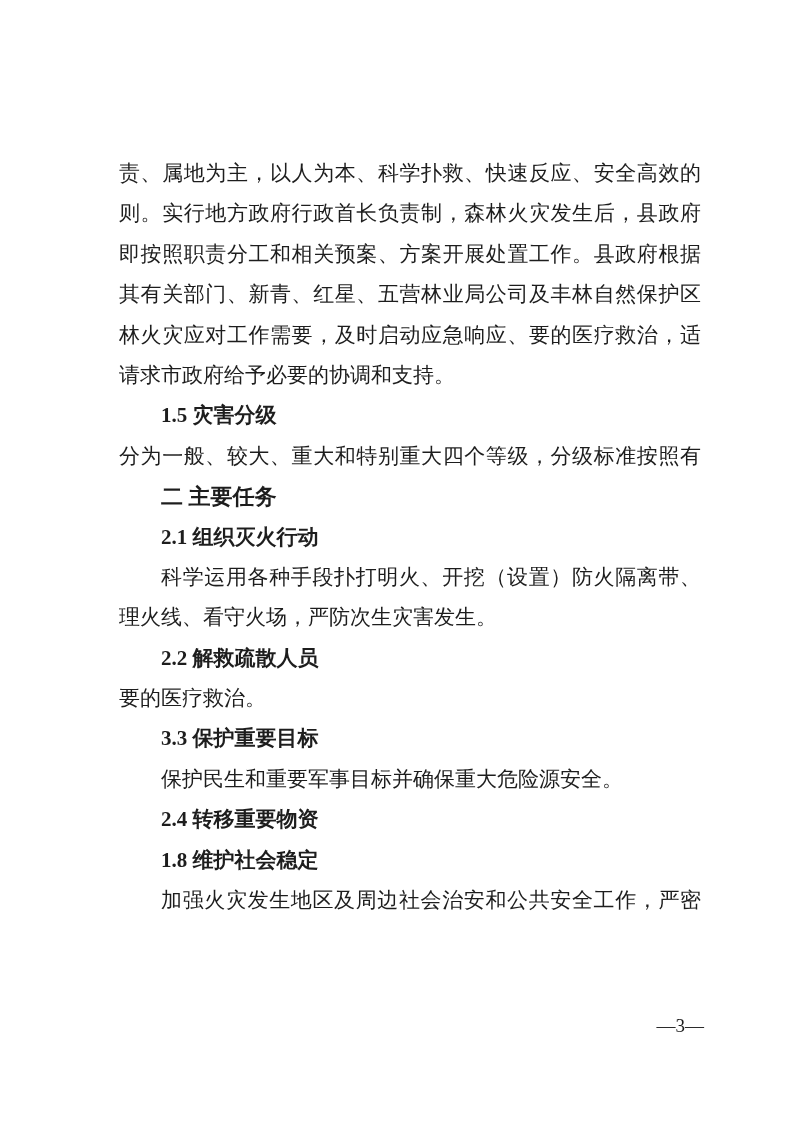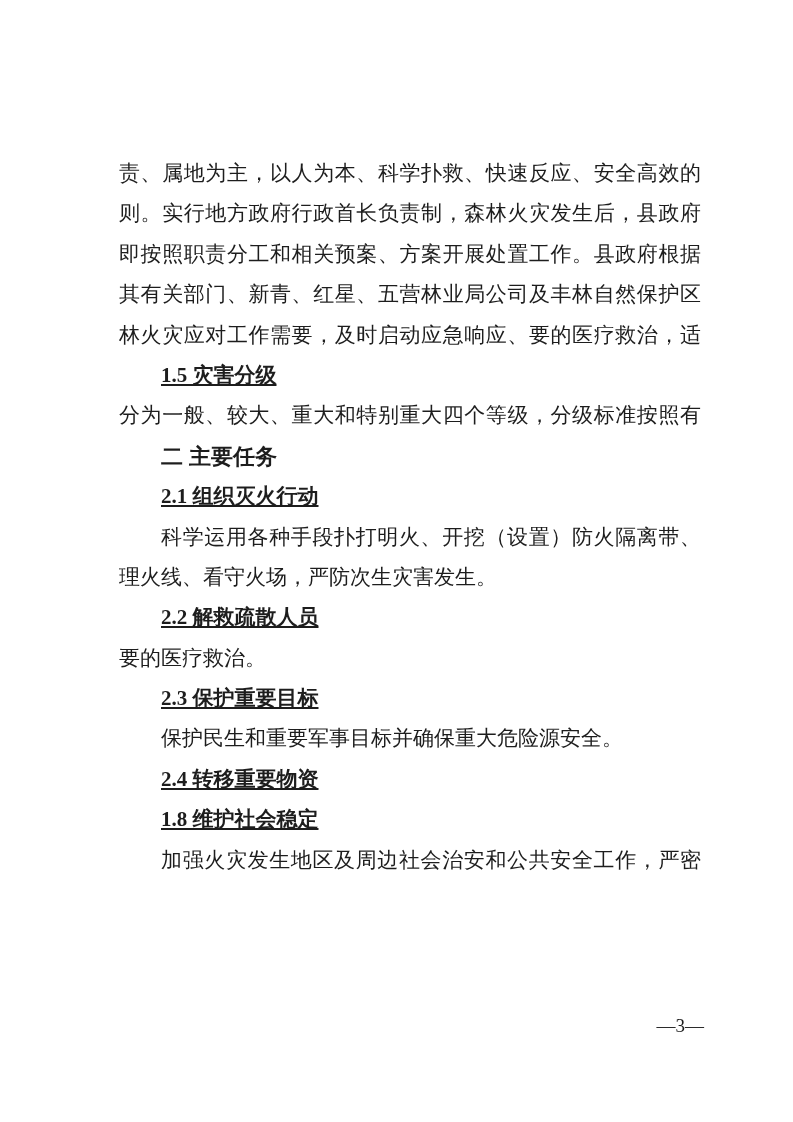--- a/index.html
+++ b/index.html
@@ -31,24 +31,23 @@
     text-align: left;
     font-family: "Liberation Serif", serif;
   }
   .doc-line.indent { text-indent: 42px; }
   .doc-line.justify {
     text-align: justify;
     text-align-last: justify;
   }
   .doc-line.heading-sub {
     font-weight: bold;
-    text-decoration: underline;
   }
   .doc-line.heading-chapter {
-    font-family: Liberation Sans, sans-serif;
+    font-family: Liberation Serif, serif;
     font-weight: bold;
     font-size: 22px;
   }
   .page-number {
     position: absolute;
     top: 1003px;
     left: 104px;
     width: 588px;
     text-align: right;
     font-size: 19px;
@@ -60,28 +59,29 @@
 </head>
 <body>
 
 <div class="page">
   <div class="content" id="document-body">
       <div class="doc-line justify">责、属地为主，以人为本、科学扑救、快速反应、安全高效的原</div>
       <div class="doc-line justify">则。实行地方政府行政首长负责制，森林火灾发生后，县政府及</div>
       <div class="doc-line justify">即按照职责分工和相关预案、方案开展处置工作。县政府根据森</div>
       <div class="doc-line justify">其有关部门、新青、红星、五营林业局公司及丰林自然保护区立</div>
       <div class="doc-line justify">林火灾应对工作需要，及时启动应急响应、要的医疗救治，适时</div>
+      <div class="doc-line">请求市政府给予必要的协调和支持。</div>
       <div class="doc-line heading-sub indent">1.5 灾害分级</div>
       <div class="doc-line justify">分为一般、较大、重大和特别重大四个等级，分级标准按照有关</div>
       <div class="doc-line heading-chapter indent">二 主要任务</div>
       <div class="doc-line heading-sub indent">2.1 组织灭火行动</div>
       <div class="doc-line indent justify">科学运用各种手段扑打明火、开挖（设置）防火隔离带、清</div>
       <div class="doc-line">理火线、看守火场，严防次生灾害发生。</div>
       <div class="doc-line heading-sub indent">2.2 解救疏散人员</div>
       <div class="doc-line">要的医疗救治。</div>
-      <div class="doc-line heading-sub indent">2.3 保护重要目标</div>
+      <div class="doc-line heading-sub indent">3.3 保护重要目标</div>
       <div class="doc-line indent">保护民生和重要军事目标并确保重大危险源安全。</div>
       <div class="doc-line heading-sub indent">2.4 转移重要物资</div>
       <div class="doc-line heading-sub indent">1.8 维护社会稳定</div>
       <div class="doc-line indent justify">加强火灾发生地区及周边社会治安和公共安全工作，严密防</div>
     </div>
   <div class="page-number">—3—</div>
 </div>
 
 </body></html>

